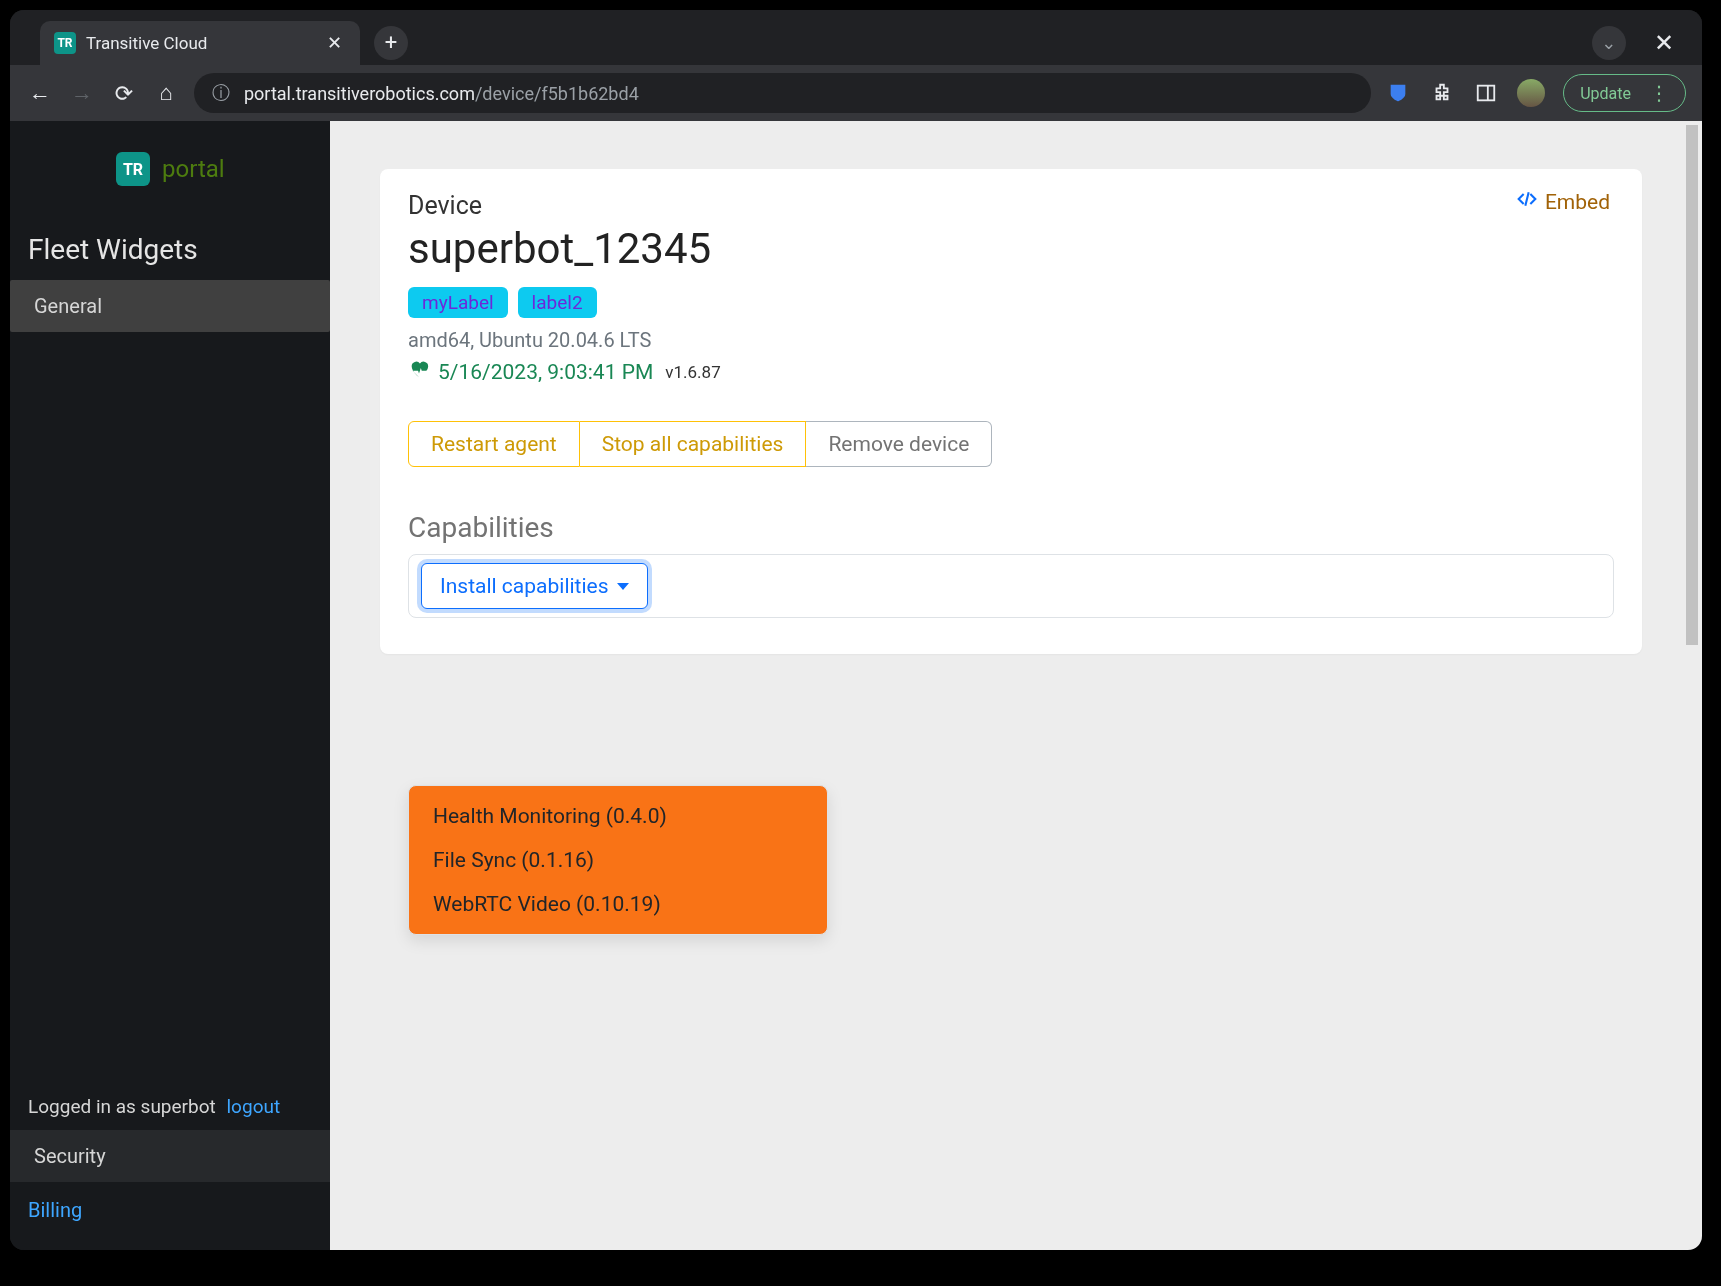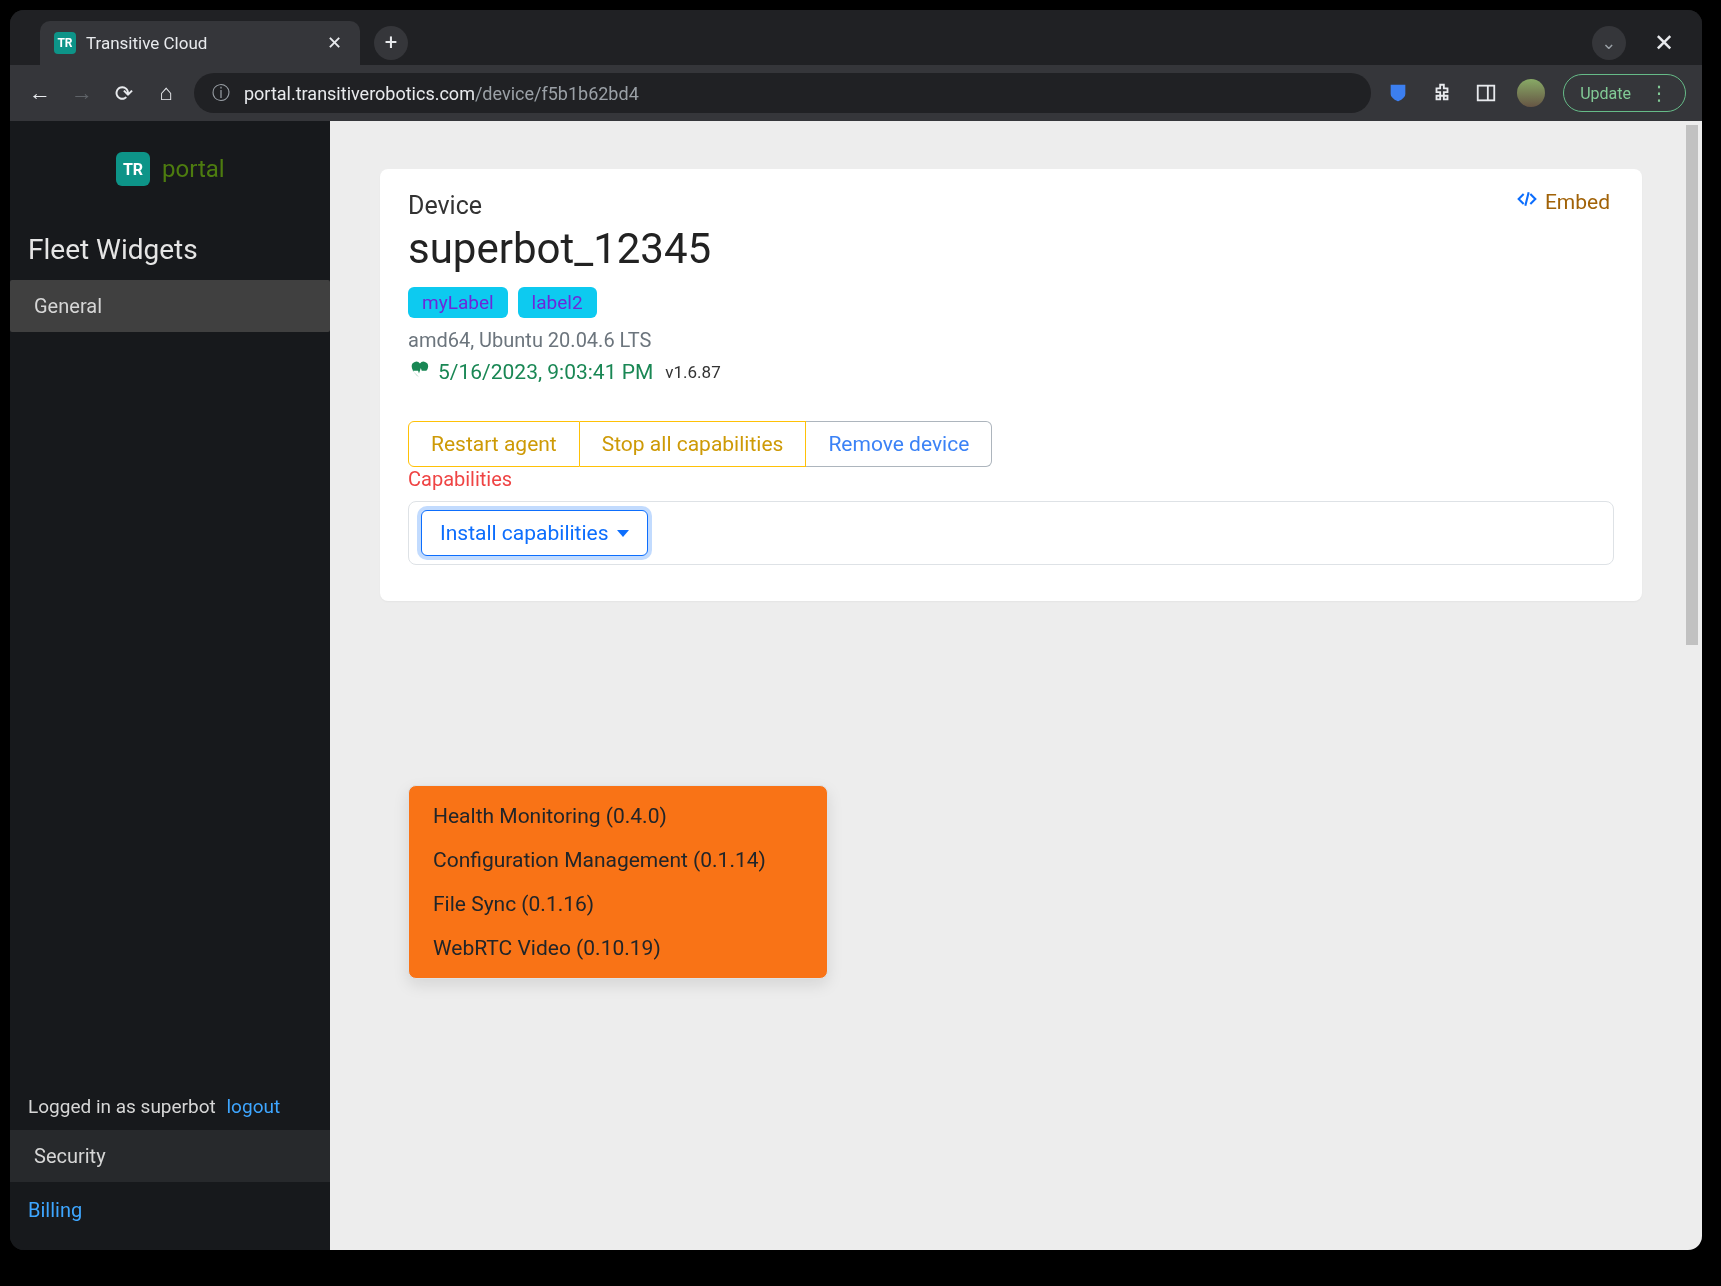--- a/index.html
+++ b/index.html
@@ -117,22 +117,22 @@
   .tag { background:#0dcaf0; color:#6d28d9; padding:4px 14px; border-radius:6px; font-size:19px;}
   .sysinfo { color:#6c757d; font-size:20px; margin-top:10px;}
   .heartbeat { display:flex; align-items:center; gap:8px; color:#198754; font-size:21px; margin-top:6px;}
   .heartbeat .version { color:#333; font-size:17px; margin-left:4px;}
   .actions { display:flex; margin-top:36px;}
   .btn {
     border:1px solid #ffc107; color:#ce9a06; background:#fff;
     padding:10px 22px; font-size:21px; border-radius:6px 0 0 6px;
   }
   .btn.mid { border-radius:0; border-left:none;}
-  .btn.grey { border-color:#adb5bd; color:#3b82f6; border-radius:0 6px 6px 0; border-left:none;}
-  .caps-title { font-size:20px; color:#ef4444; }
+  .btn.grey { border-color:#adb5bd; color:#737373; border-radius:0 6px 6px 0; border-left:none;}
+  .caps-title { font-size:28px; color:#737373; margin-top:44px;}
   .caps-box { border:1px solid #dee2e6; border-radius:8px; padding:8px 12px; margin-top:10px;}
   .install-btn {
     border:1px solid #0d6efd; color:#0d6efd; background:#fff;
     border-radius:6px; padding:10px 18px; font-size:21px;
     box-shadow: 0 0 0 4px rgba(13,110,253,0.25);
     display:inline-flex; align-items:center; gap:8px;
   }
   .caret { width:0;height:0;border-left:6px solid transparent;border-right:6px solid transparent;border-top:7px solid #0d6efd;display:inline-block;}
   .dropdown {
     position:absolute; background:#f97316; border:1px solid #dee2e6; border-radius:8px;
@@ -247,21 +247,20 @@
         <div class="caps-box">
           <div class="install-btn">
             <span>Install capabilities</span>
             <span class="caret"></span>
           </div>
         </div>
       </div>
 
       <div class="dropdown">
         <div class="item">Health Monitoring (0.4.0)</div>
-        <div class="item">Configuration Management (0.1.14)</div>
         <div class="item">File Sync (0.1.16)</div>
         <div class="item">WebRTC Video (0.10.19)</div>
       </div>
 
       <div class="scrollbar">
         <div class="thumb"></div>
       </div>
     </div>
   </div>
 </div>

